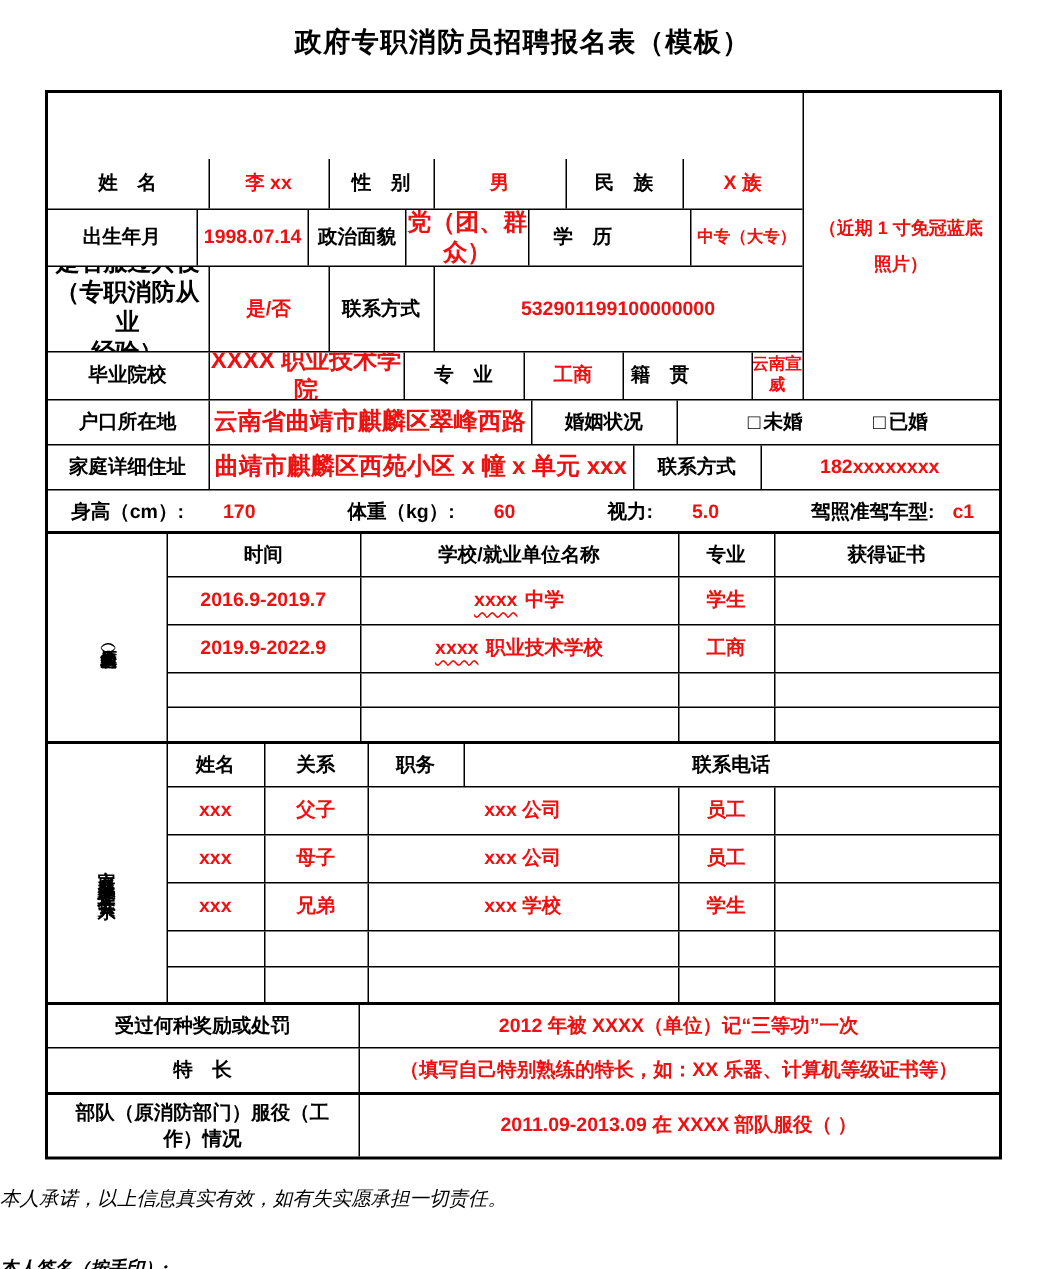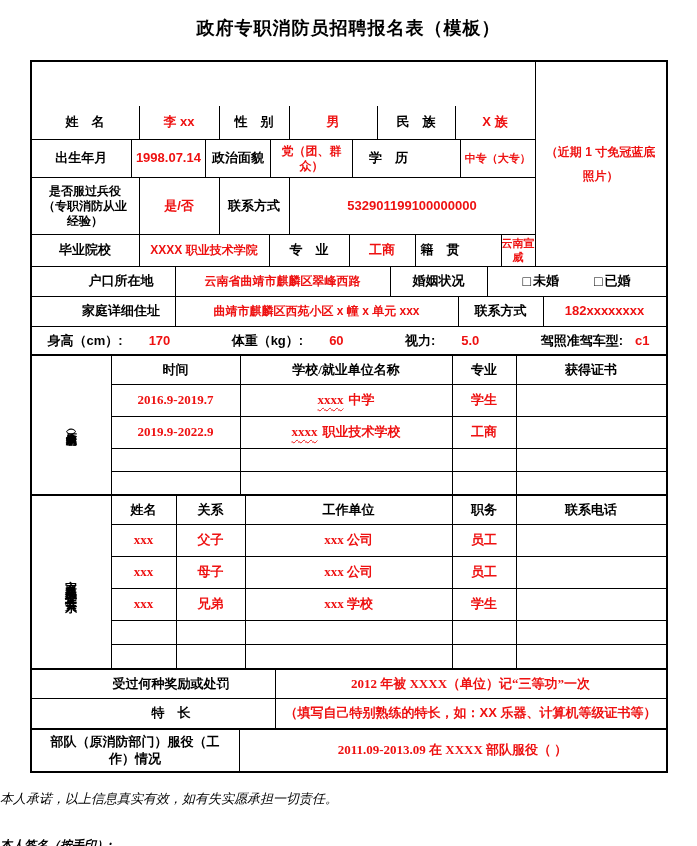--- a/index.html
+++ b/index.html
@@ -19,21 +19,21 @@
     letter-spacing: 1px;
   }
   .form-table {
     width: 638px;
     margin: 20px auto 0 auto;
     border: 2px solid var(--ink);
     font-size: 13px;
   }
   .row { display: flex; border-top: 1px solid var(--ink); }
   .row.first { border-top: none; margin-top: 44px; }
-  .row.sep2 { border-top: 2px solid var(--ink); font-family: Liberation Serif, serif; }
+  .row.sep2 { border-top: 2px solid var(--ink); }
   .c {
     display: flex; align-items: center; justify-content: center;
     text-align: center; overflow: hidden;
     line-height: 1.25;
   }
   .row > .c + .c, .irow > .c + .c { border-left: 1px solid var(--ink); }
   .lbl { font-weight: 700; }
   .val { color: var(--red); font-weight: 700; }
   .pre { white-space: pre-line; }
   .flex1 { flex: 1; }
@@ -43,29 +43,29 @@
   .top-left { width: 503px; }
   .top-left .row:first-child { border-top: none; }
   .photo-cell {
     flex: 1; border-left: 1px solid var(--ink);
     display: flex; align-items: center; justify-content: center;
     text-align: center; color: var(--red); font-weight: 700;
     font-size: 12px; line-height: 2;
   }
   
   .rh33 { height: 33px; } .rh38 { height: 38px; } .rh57 { height: 57px; }
-  .rh32 { height: 32px; } .rh30 { height: 30px; padding-left: 36px; } .rh28 { height: 28px; }
+  .rh32 { height: 32px; } .rh30 { height: 30px; } .rh28 { height: 28px; }
   .rh43 { height: 43px; }
   
   .w107{width:107px}.w80{width:80px}.w70{width:70px}.w88{width:88px}
   .w78{width:78px}.w246{width:246px}.w130{width:130px}.w66{width:66px}
   .w50{width:50px}.w215{width:215px}.w97{width:97px}.w283{width:283px}
   .w85{width:85px}.w207{width:207px}
   .fs11 { font-size: 11px; margin-left: 36px; }
-  .fs12 { font-size: 12px; }
+  .fs12 { font-size: 16px; }
 
   
   .phys { flex: 1; display: flex; align-items: center;
           justify-content: space-between; padding: 0 16px; }
   .pair { display: flex; align-items: center; gap: 26px; }
   .pair.tight { gap: 12px; }
 
   
   .opts { flex: 1; display: flex; align-items: center; justify-content: space-evenly; }
   .opt { display: flex; align-items: center; gap: 2px; font-weight: 700; }
@@ -239,21 +239,20 @@
       </div>
     </div>
   </div>
 
   <div class="row sep2 section">
     <div class="vlabel">家庭成员及主要社会关系</div>
     <div class="inner">
       <div class="irow first ih28">
         <div class="c iw64 lbl">姓名</div>
         <div class="c iw69 lbl">关系</div>
-        <div class="c iw207 lbl">工作单位</div>
         <div class="c iw64 lbl">职务</div>
         <div class="c flex1 lbl">联系电话</div>
       </div>
       <div class="irow ih32">
         <div class="c iw64 val">xxx</div>
         <div class="c iw69 val">父子</div>
         <div class="c iw207 val">xxx 公司</div>
         <div class="c iw64 val">员工</div>
         <div class="c flex1 val"></div>
       </div>

